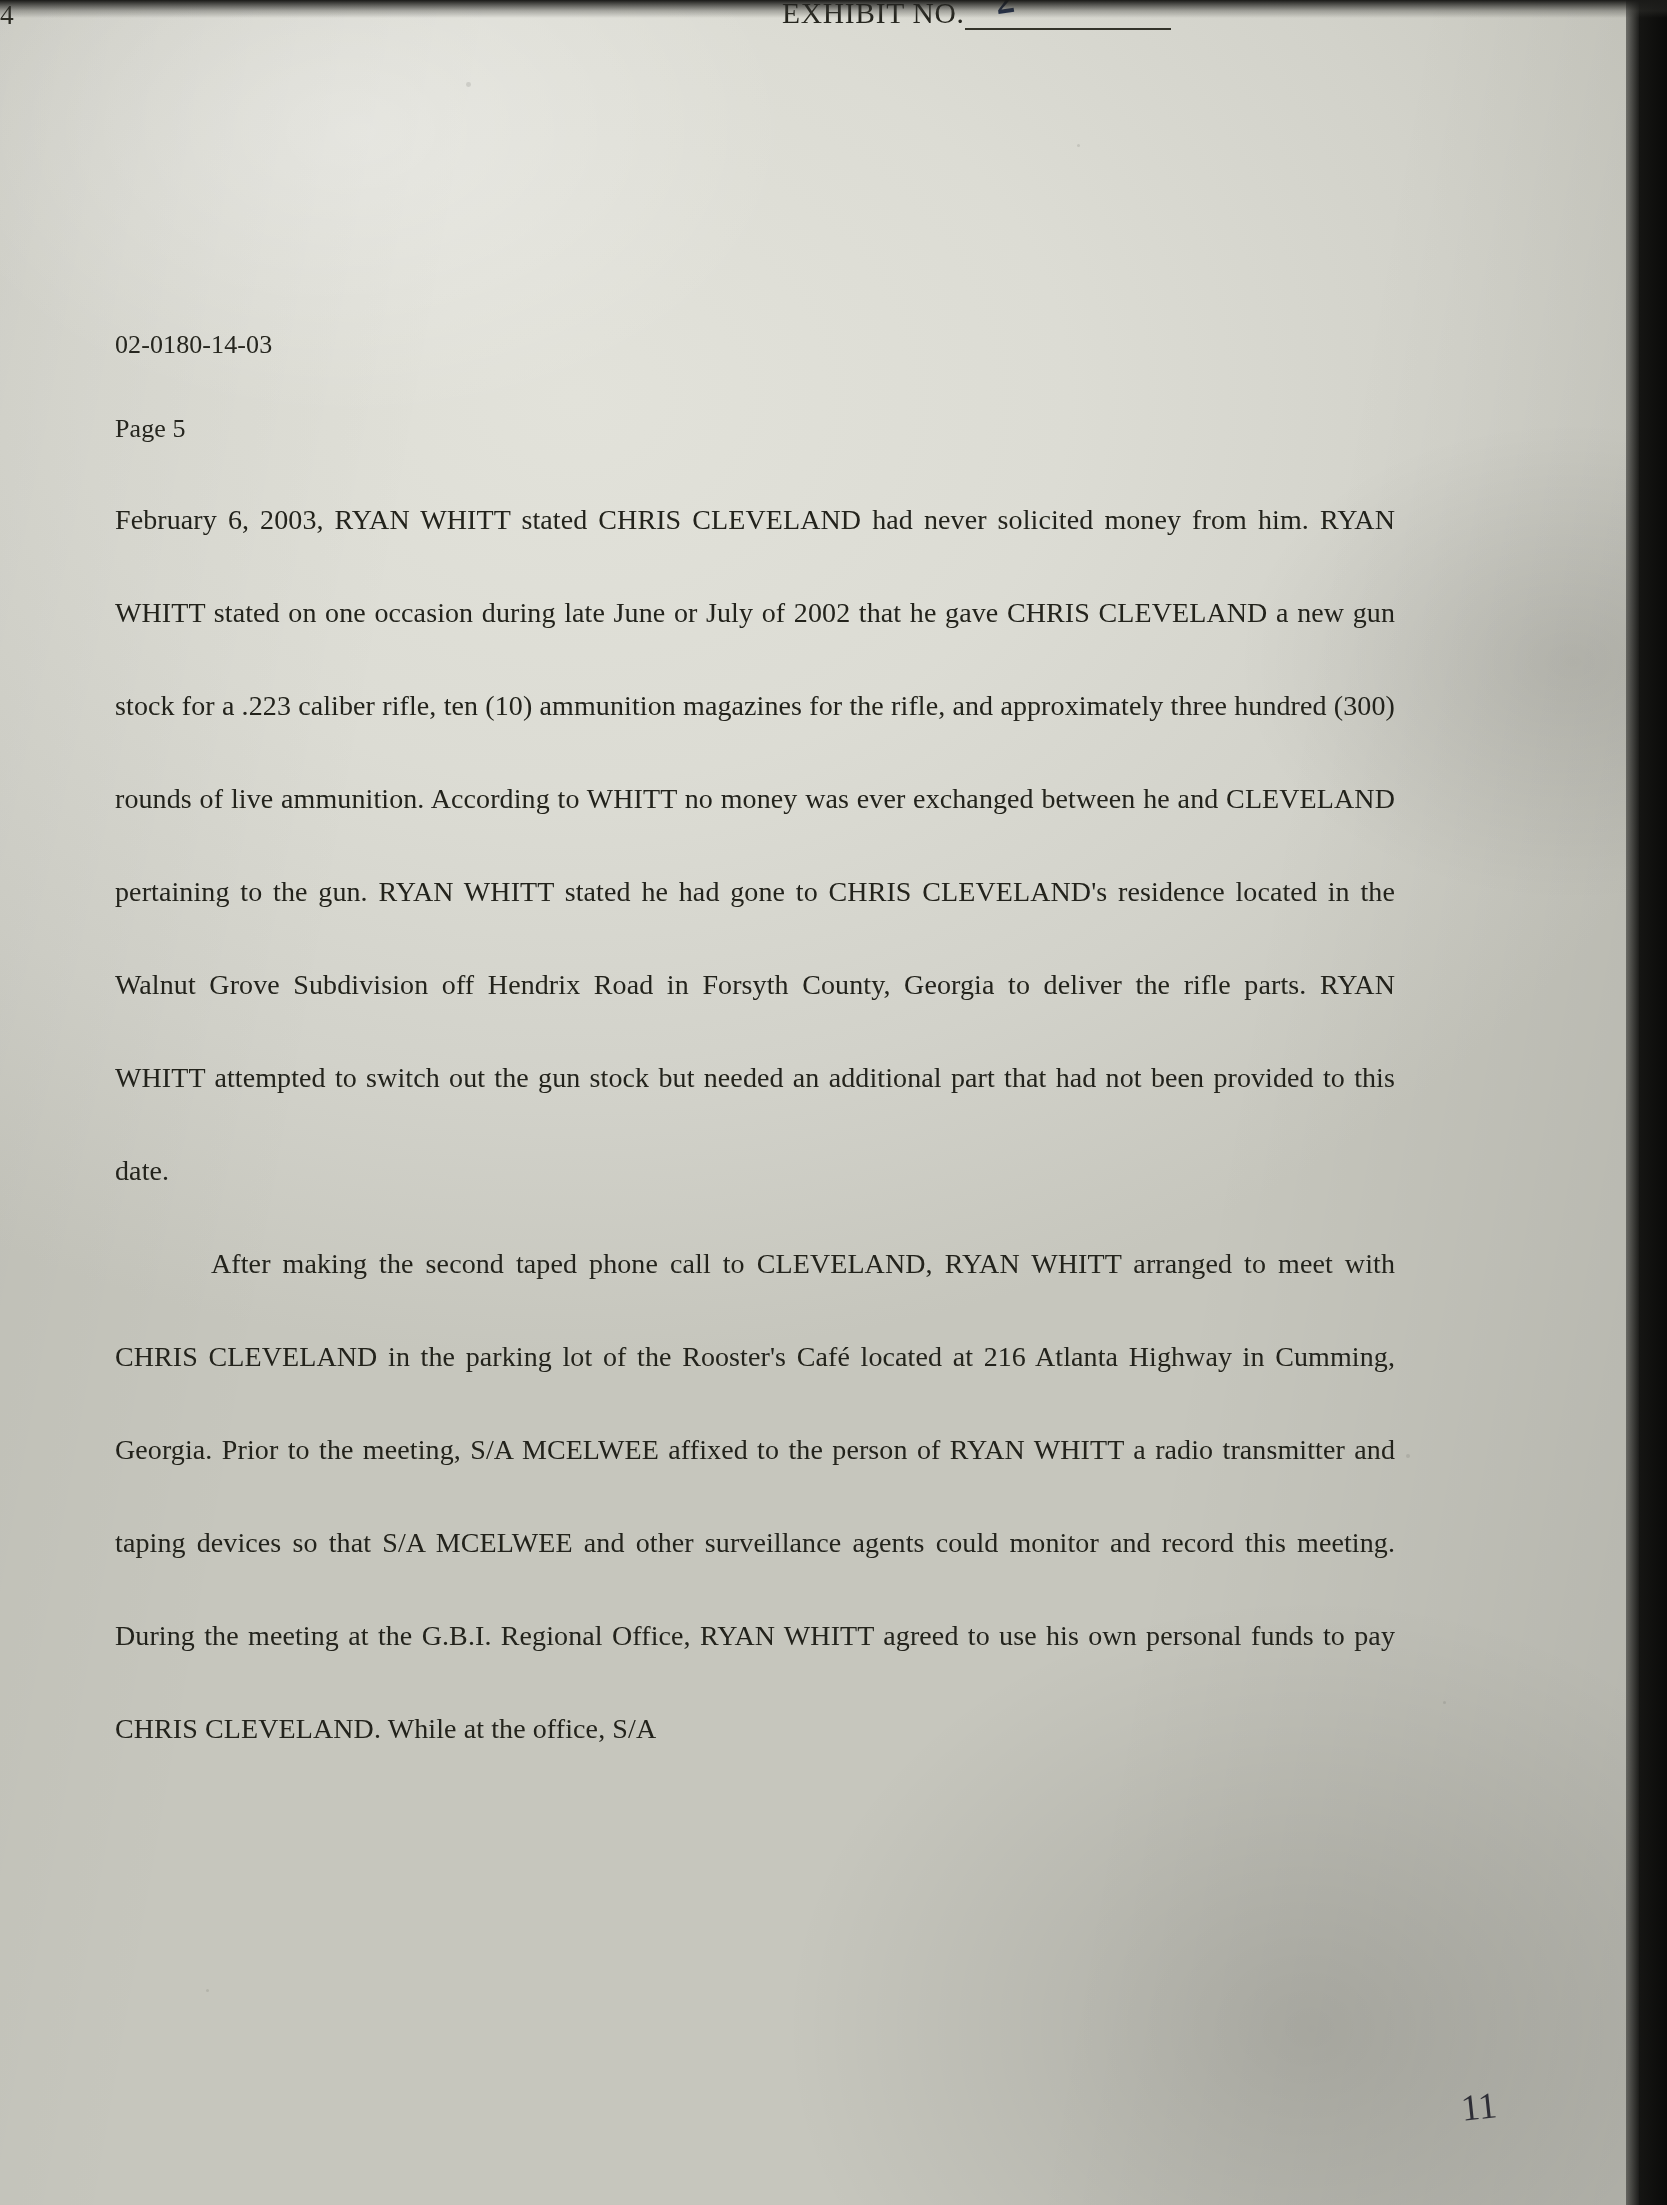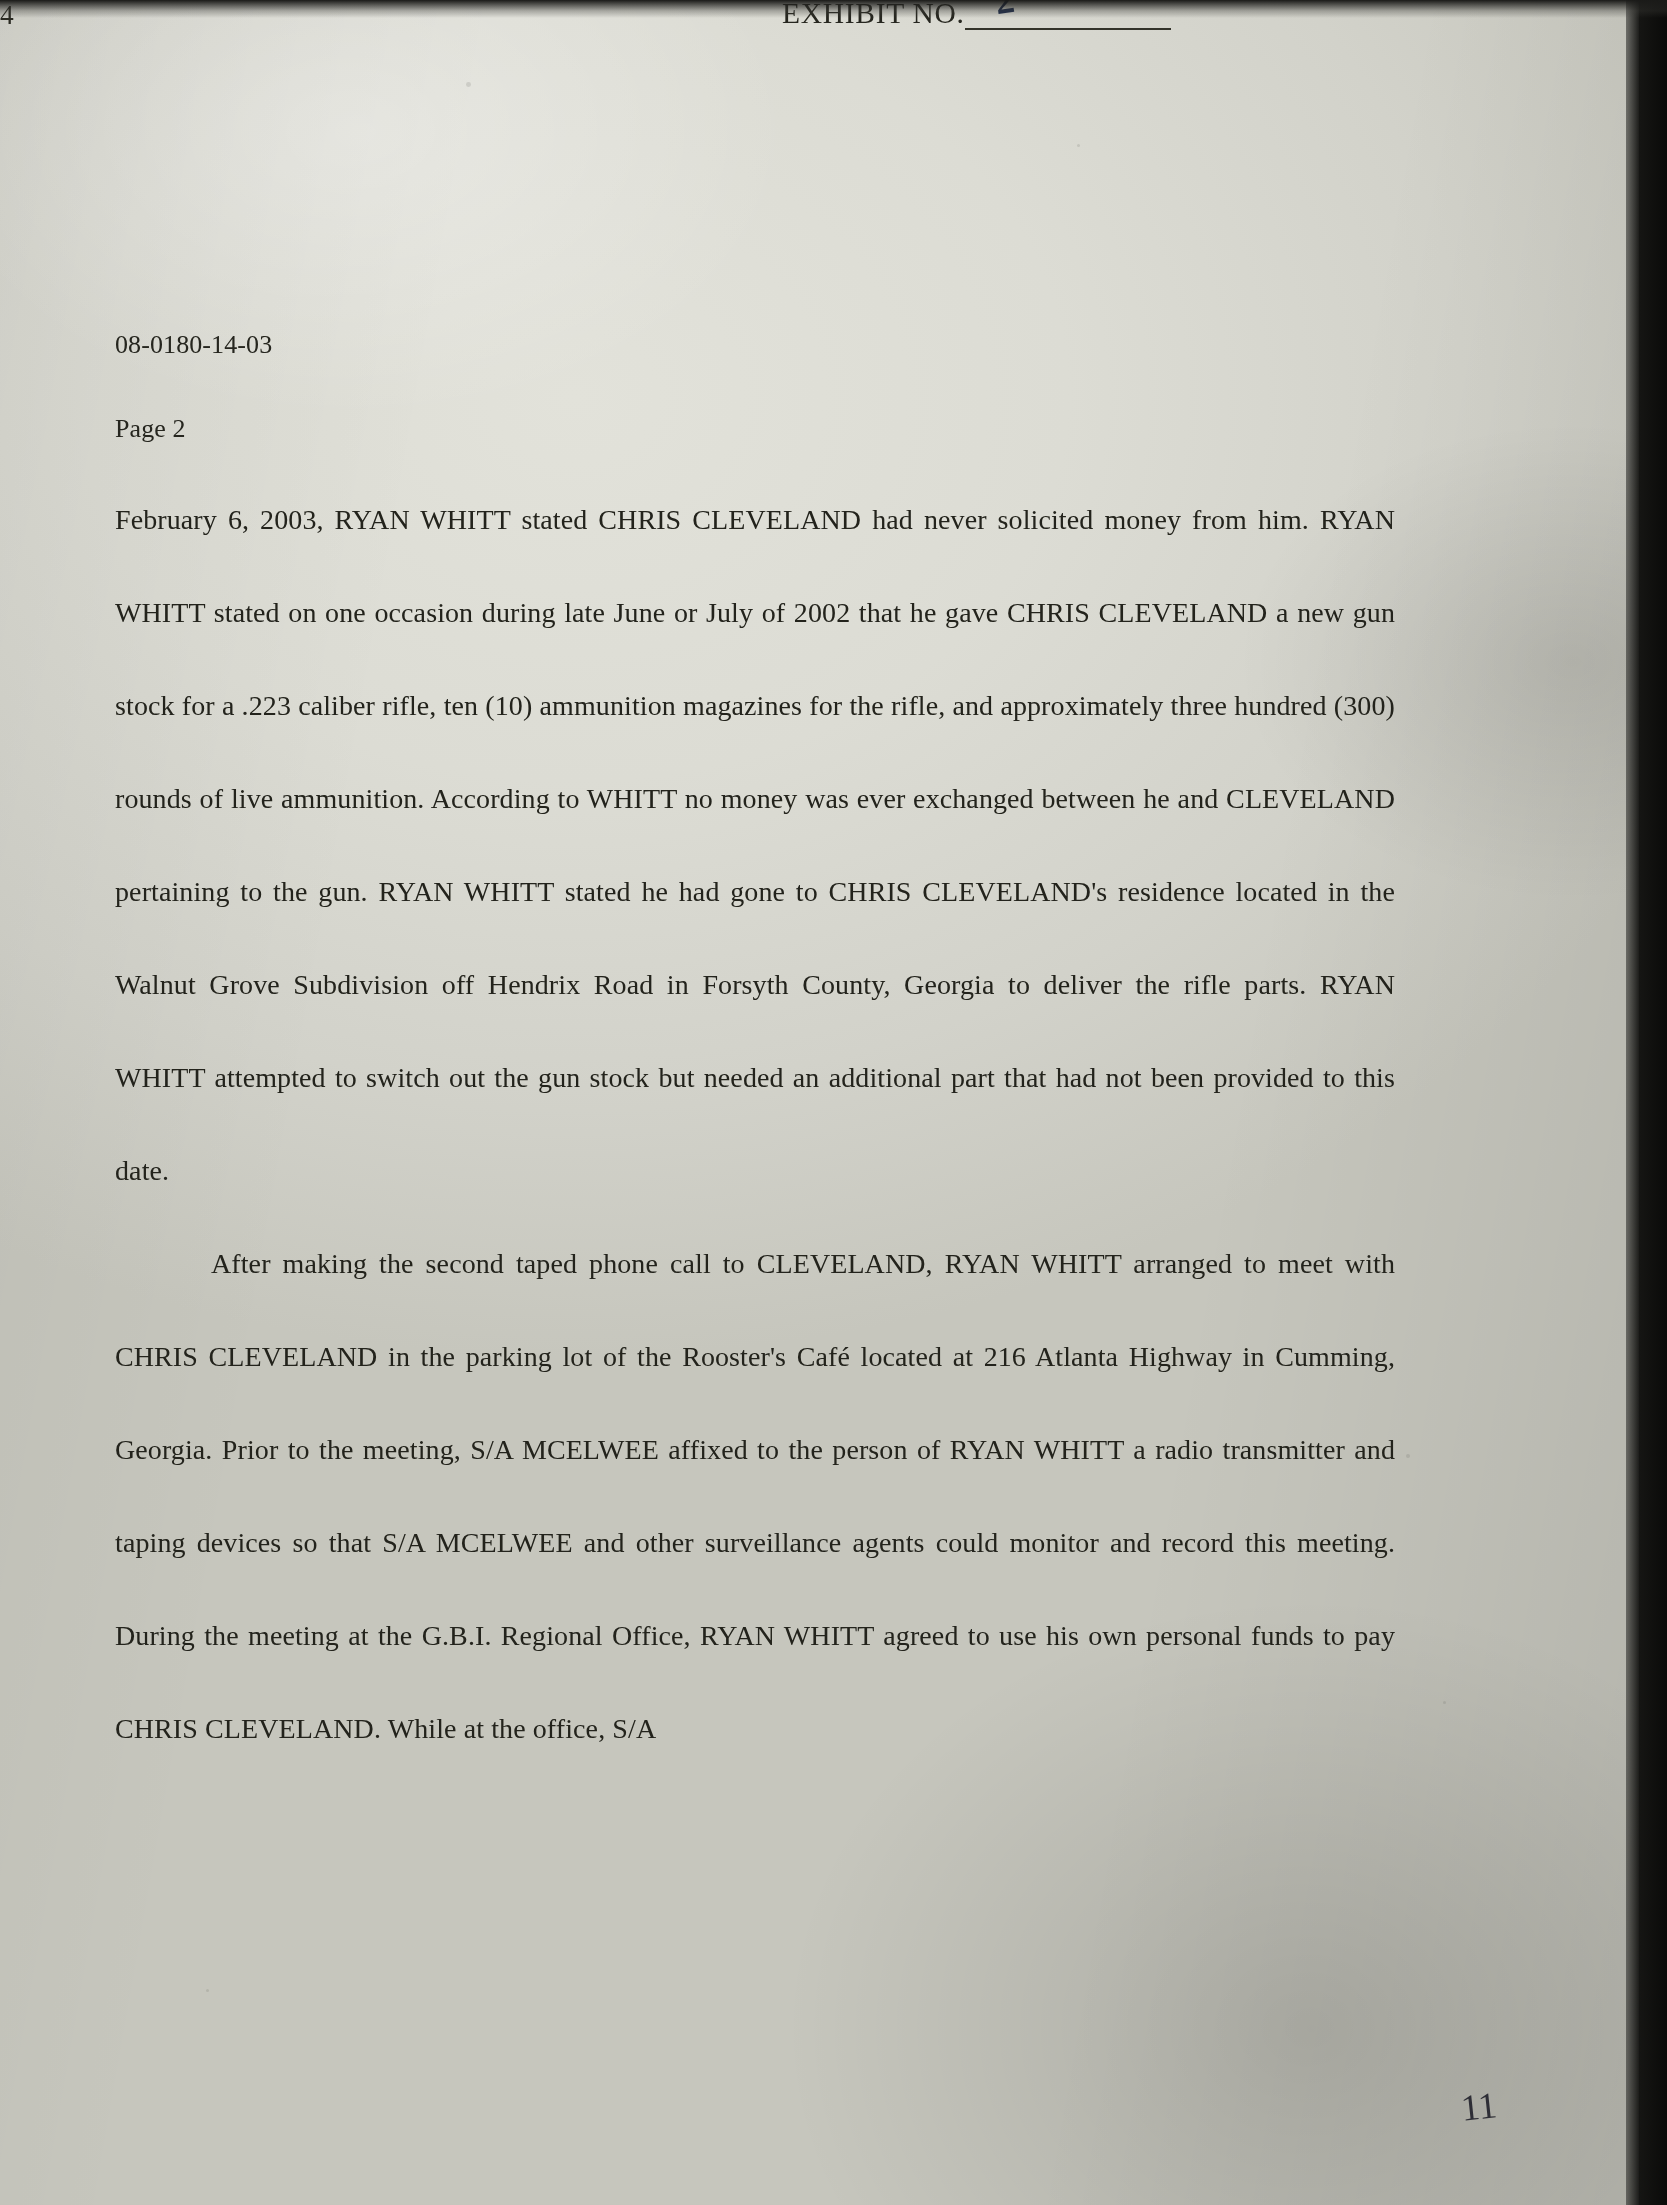--- a/index.html
+++ b/index.html
@@ -153,22 +153,22 @@
     border-radius: 50%;
     pointer-events: none;
   }
 </style>
 </head>
 <body>
 
 <div id="page-photo">
 
   <div class="doc-text" id="header-block">
-    <div id="case-number">08-0180-14-03</div>
-    <div id="page-label">Page 2</div>
+    <div id="case-number">02-0180-14-03</div>
+    <div id="page-label">Page 5</div>
   </div>
 
   <div class="doc-text" id="body-block">
     <p id="para-1">February 6, 2003, RYAN WHITT stated CHRIS CLEVELAND had never solicited money from him.  RYAN WHITT stated on one occasion during late June or July of 2002 that he gave CHRIS CLEVELAND a new gun stock for a .223 caliber rifle, ten (10) ammunition magazines for the rifle, and approximately three hundred (300) rounds of live ammunition.  According to WHITT no money was ever exchanged between he and CLEVELAND pertaining to the gun.  RYAN WHITT stated he had gone to CHRIS CLEVELAND's residence located in the Walnut Grove Subdivision off Hendrix Road in Forsyth County, Georgia to deliver the rifle parts.  RYAN WHITT attempted to switch out the gun stock but needed an additional part that had not been provided to this date.</p>
     <p id="para-2">After making the second taped phone call to CLEVELAND, RYAN WHITT arranged to meet with CHRIS CLEVELAND in the parking lot of the Rooster's Café located at 216 Atlanta Highway in Cumming, Georgia.  Prior to the meeting, S/A MCELWEE affixed to the person of RYAN WHITT a radio transmitter and taping devices so that S/A MCELWEE and other surveillance agents could monitor and record this meeting.  During the meeting at the G.B.I. Regional Office, RYAN WHITT agreed to use his own personal funds to pay CHRIS CLEVELAND.  While at the office, S/A</p>
   </div>
 
   <div id="footer-block">
     <div id="footer-page-num">4</div>
     <div id="exhibit-group">

